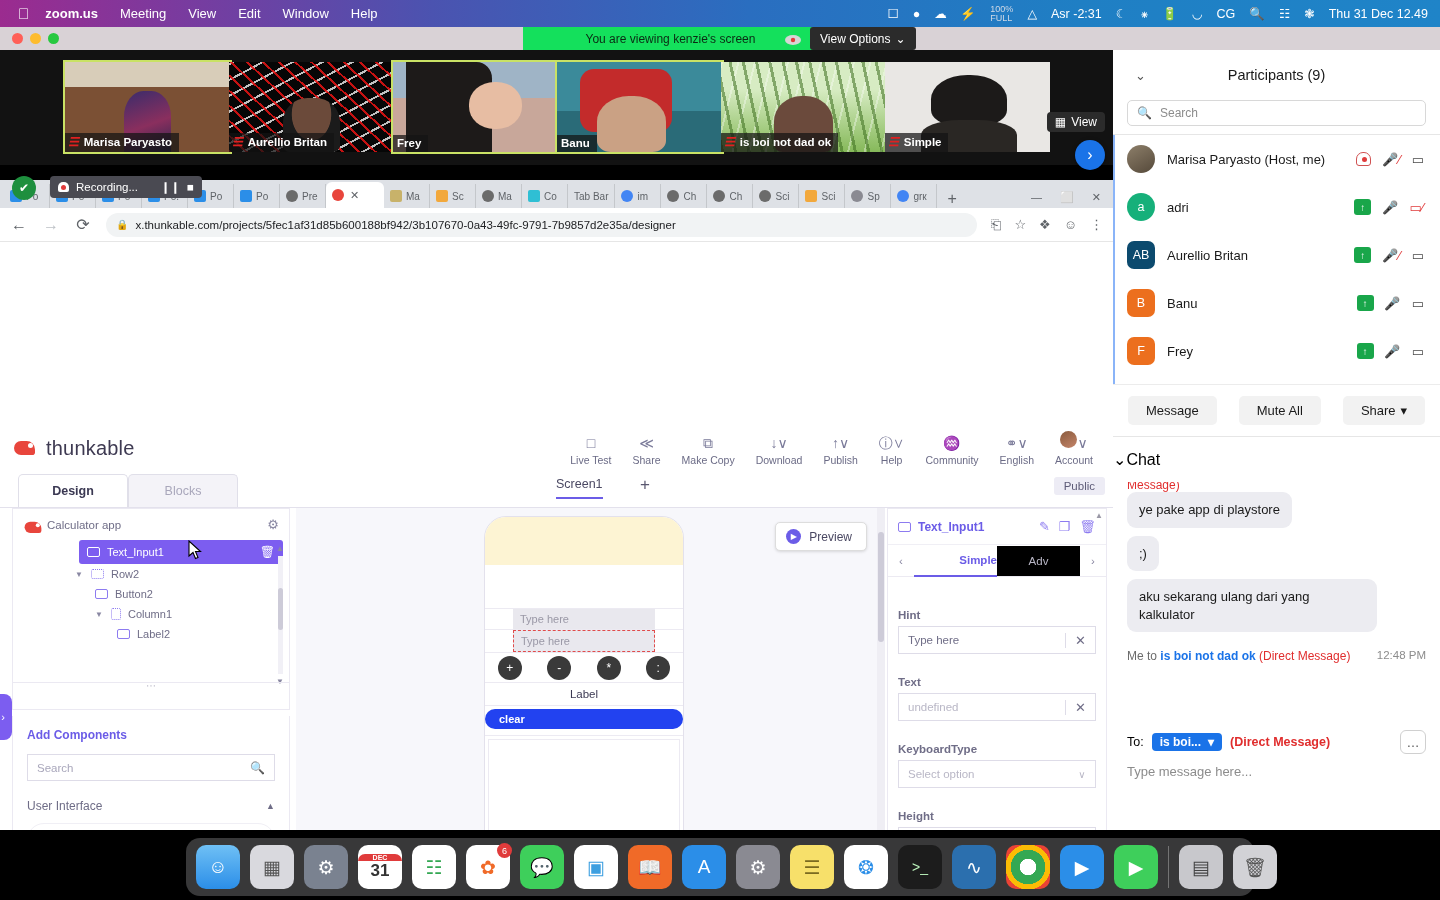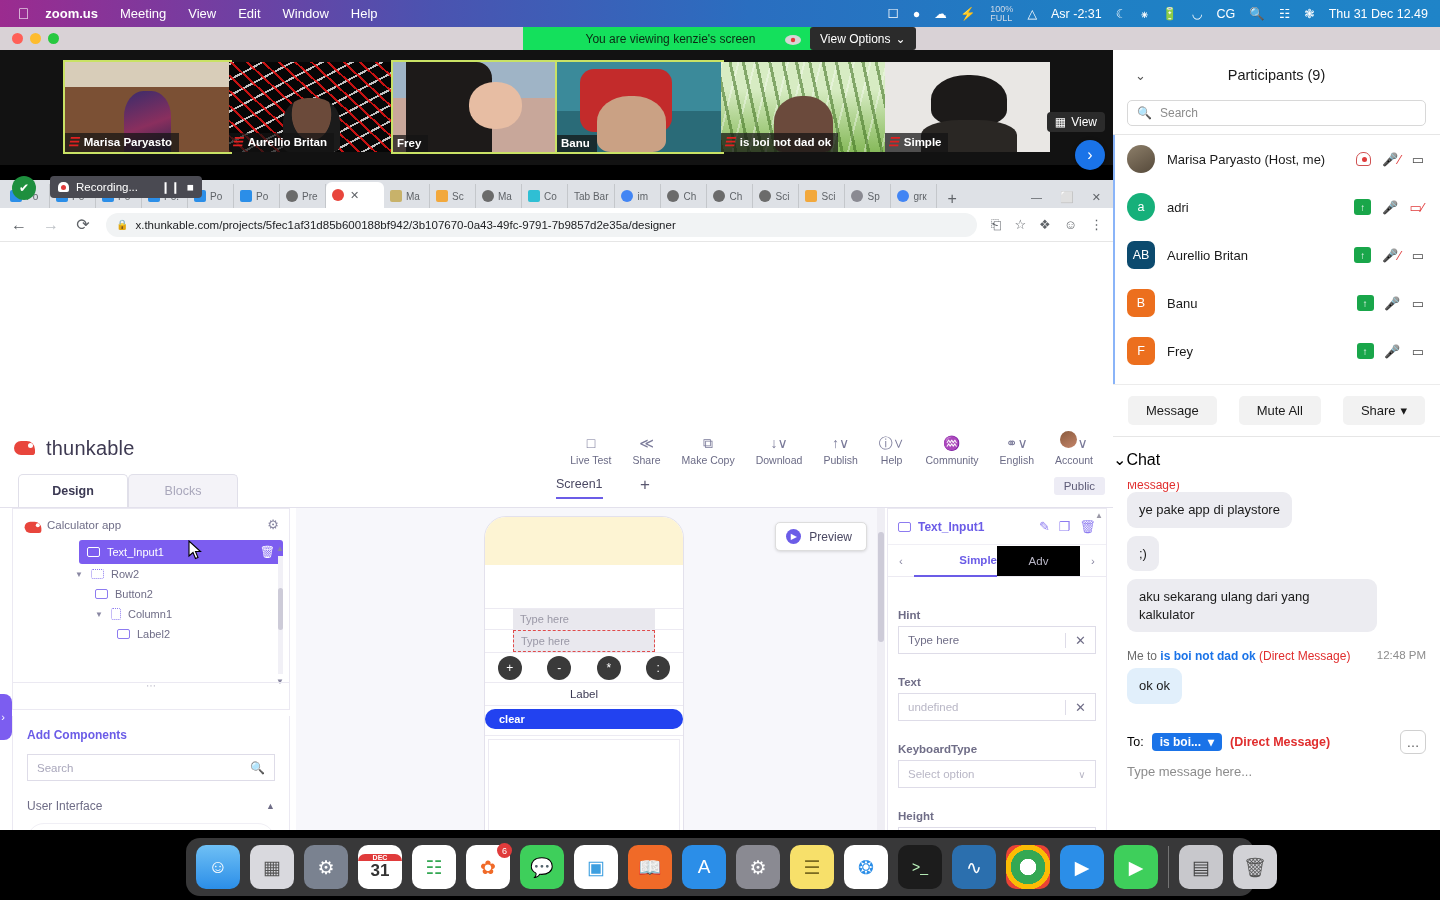--- a/index.html
+++ b/index.html
@@ -776,21 +776,20 @@
     </div>
     <div class="chatlist">
       <div class="cut" style="margin-top:-4px">Message)</div>
       <div><span class="bub">ye pake app di playstore</span></div>
       <div><span class="bub">;)</span></div>
       <div><span class="bub">aku sekarang ulang dari yang kalkulator</span></div>
       <div class="cmeta">
         <span class="tm">12:48 PM</span>
         <span class="who">Me to </span><span class="tgt">is boi not dad ok</span><span class="dm"> (Direct Message)</span>
       </div>
-      <div><span class="bub blue">ok ok</span></div>
     </div>
     <div class="chat-to">
       <span>To:</span>
       <span class="to-chip">
         <span>is boi...</span>
         <span>▾</span>
       </span>
       <span class="dm-red">(Direct Message)</span>
       <span class="dots-btn">…</span>
     </div>

